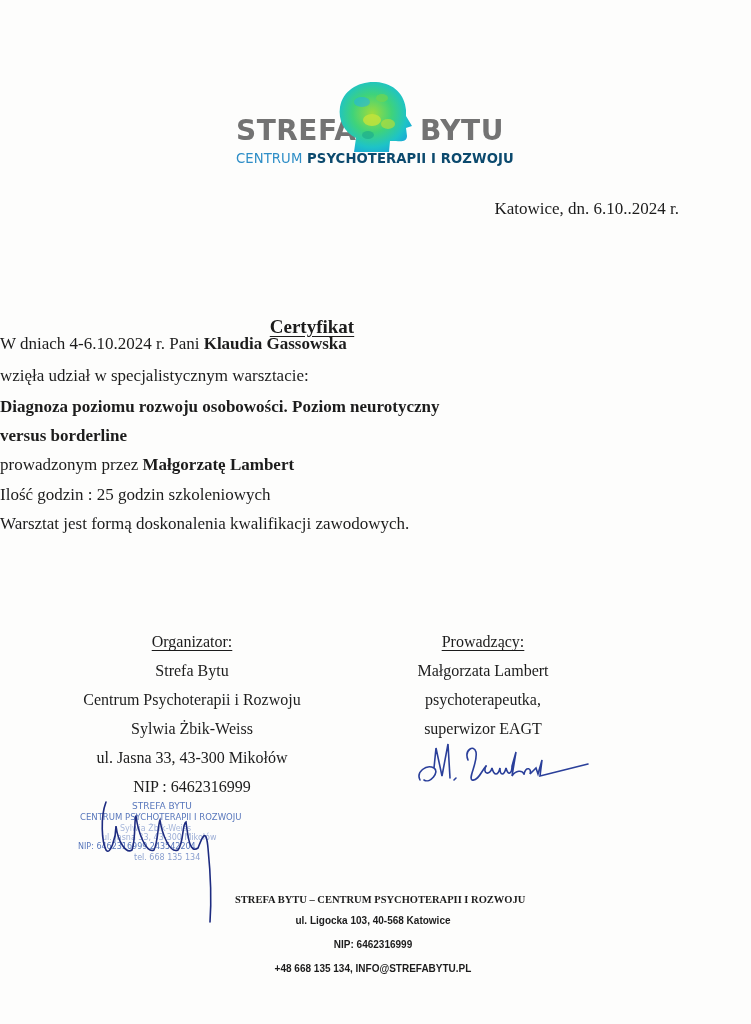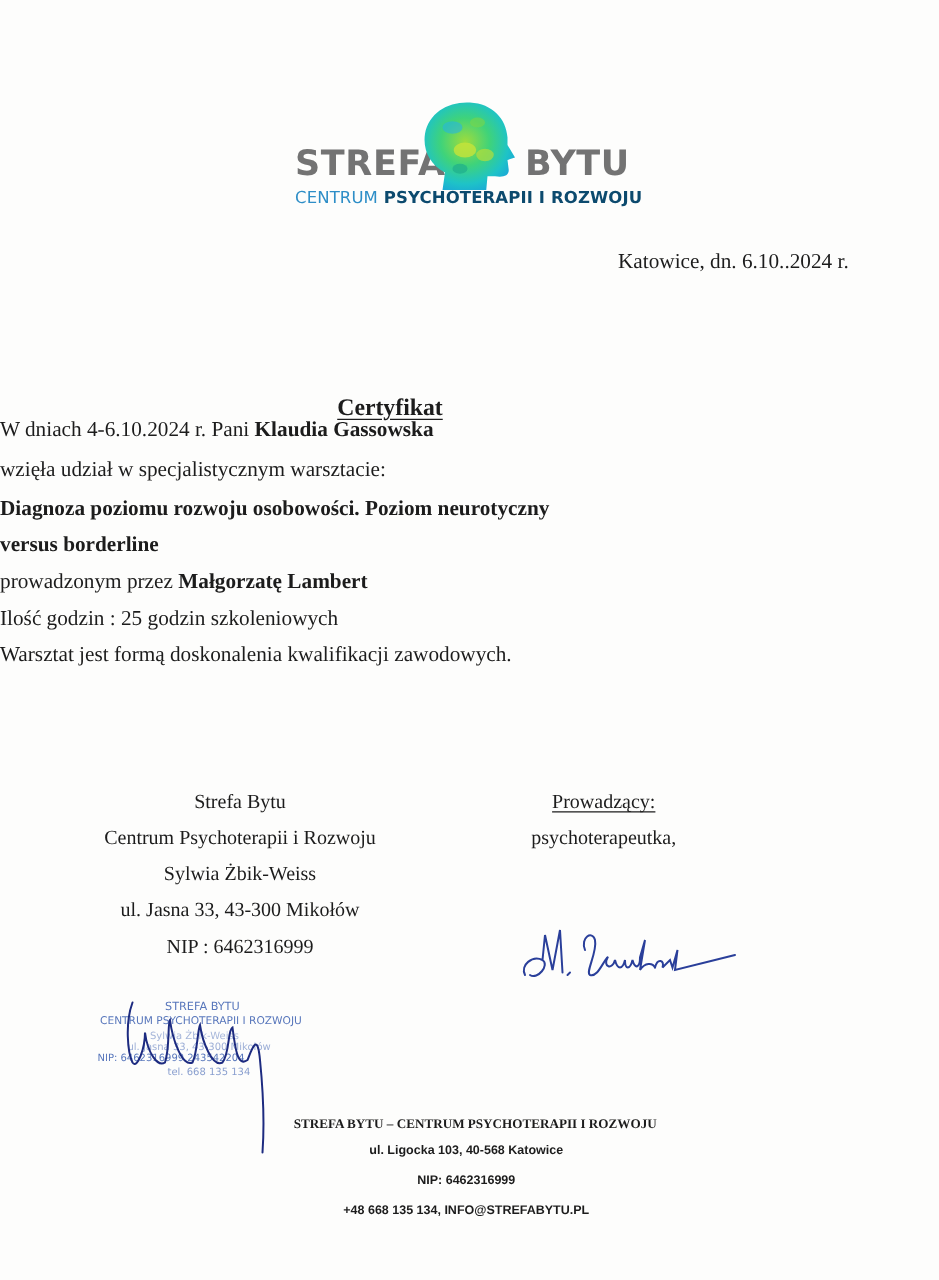--- a/index.html
+++ b/index.html
@@ -199,30 +199,33 @@
 <div class="body-line" style="top:426px;">
   <b>versus borderline</b>
 </div>
 <div class="body-line" style="top:455px;">
   <span>prowadzonym  przez  </span><b>Małgorzatę Lambert</b>
 </div>
 <div class="body-line" style="top:485px;">Ilość godzin : 25 godzin szkoleniowych</div>
 <div class="body-line" style="top:514px;">Warsztat jest formą doskonalenia kwalifikacji zawodowych.</div>
 
 <div class="col col-left">
+  <div class="head">Organizator:</div>
   <div>Strefa Bytu</div>
   <div>Centrum Psychoterapii i Rozwoju</div>
   <div>Sylwia Żbik-Weiss</div>
   <div>ul. Jasna 33, 43-300 Mikołów</div>
   <div>NIP : 6462316999</div>
 </div>
 
 <div class="col col-right">
   <div class="head">Prowadzący:</div>
+  <div>Małgorzata Lambert</div>
   <div>psychoterapeutka,</div>
+  <div>superwizor  EAGT</div>
 </div>
 
 <svg class="signature" viewBox="0 0 180 60">
   <g fill="none" stroke="#2a3f9a" stroke-width="1.6" stroke-linecap="round">
     <path d="M8 50 C4 42 14 34 22 38 C28 42 18 54 12 50 M22 38 L24 18 L30 46 L36 14 L38 48"></path>
     <path d="M42 50 L44 48"></path>
     <path d="M56 30 C52 20 62 14 64 22 C66 32 56 48 60 50 C66 52 70 40 74 36"></path>
     <path d="M74 36 C70 44 78 46 80 38 C82 46 86 46 88 38 C88 46 92 46 94 38 C96 46 100 44 100 36 L104 22 L100 46 C104 40 110 40 112 44"></path>
     <path d="M112 44 C114 36 120 38 118 44 L124 38 L126 44 L130 30 L128 46 L176 34"></path>
   </g>

